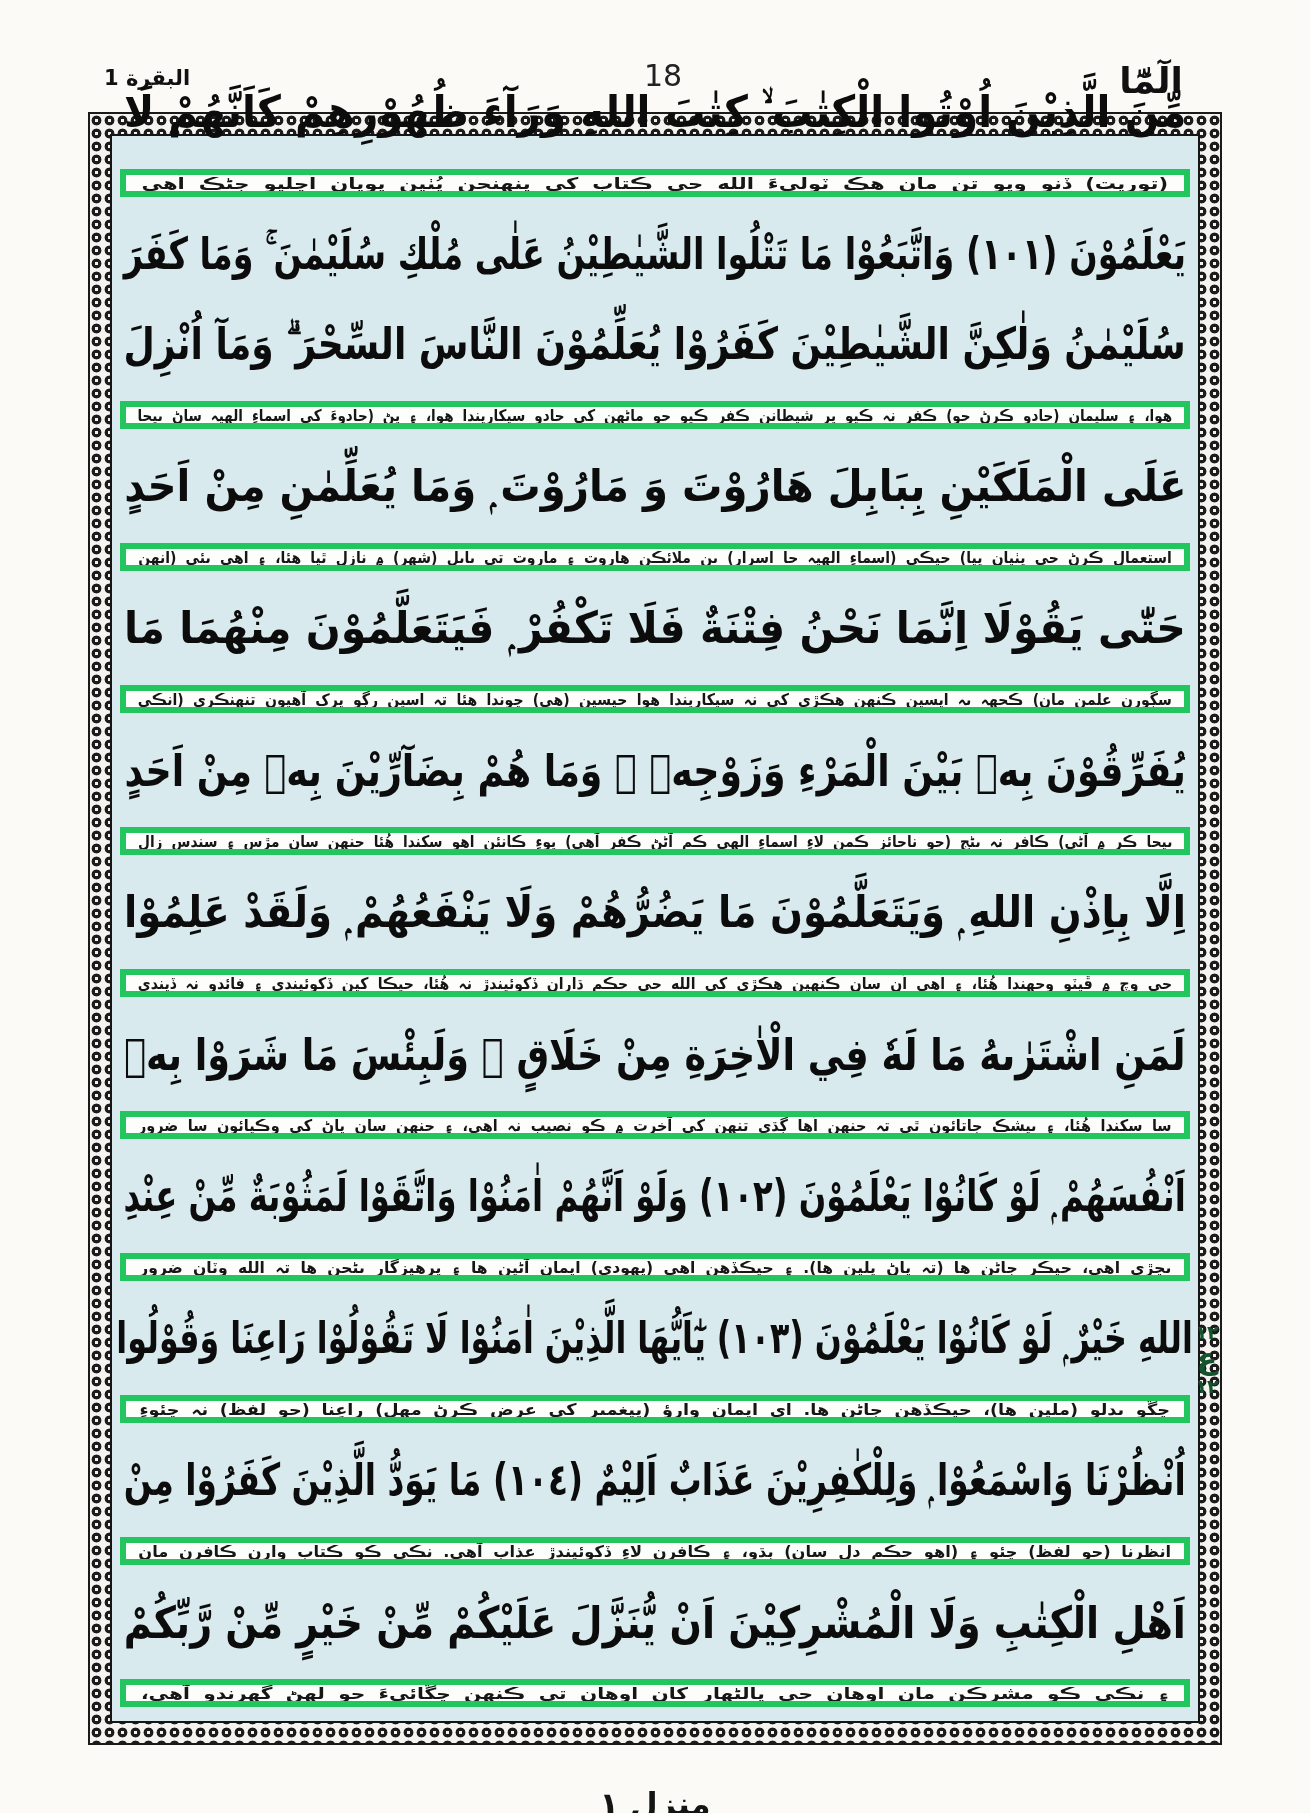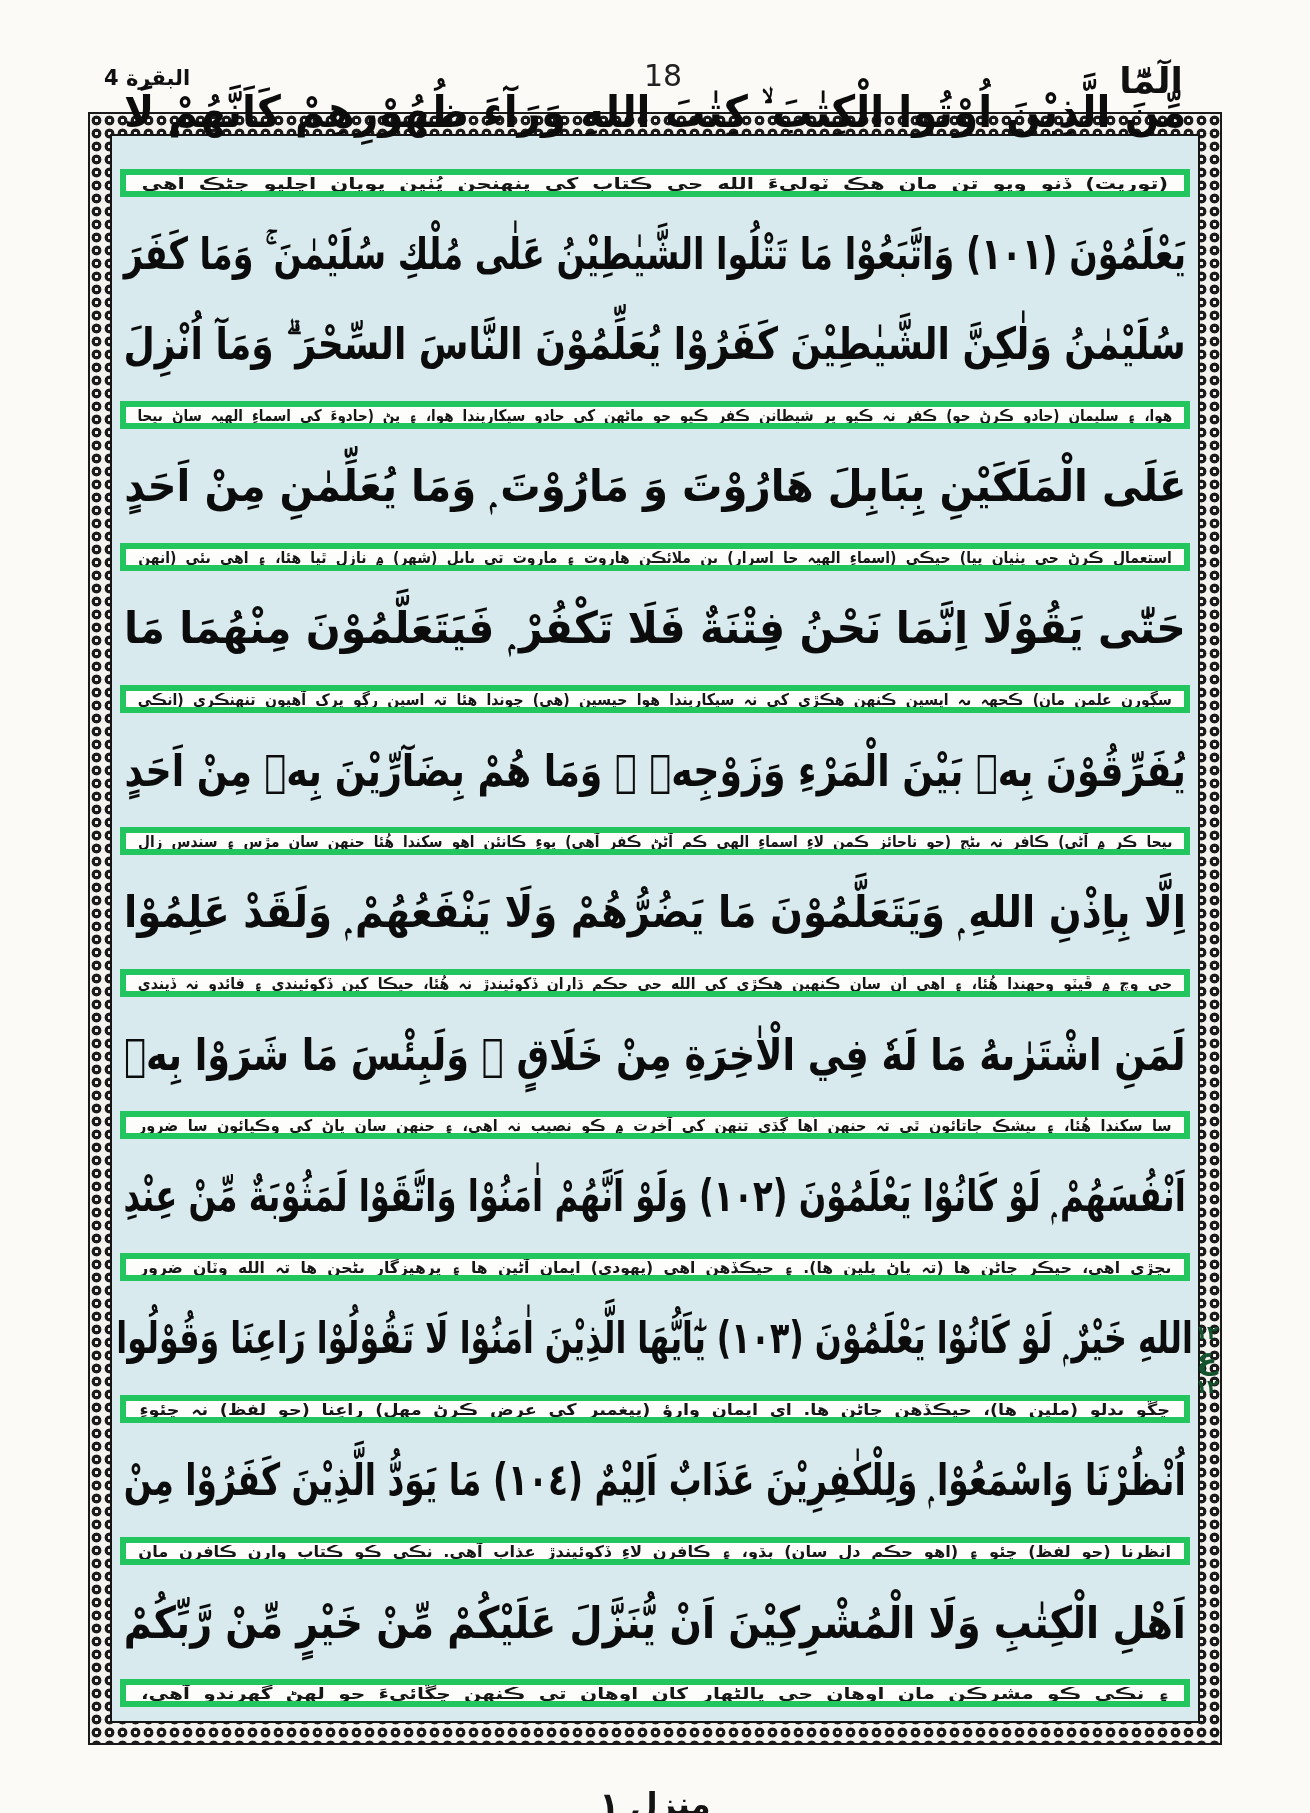--- a/index.html
+++ b/index.html
@@ -79,21 +79,21 @@
   .manzil-label {
     position:absolute; top:1752px; left:0; width:1310px;
     text-align:center; font-size:32px; font-weight:bold; direction:rtl;
     color:#141414;
     margin-top:33px;
   }
 </style>
 </head>
 <body>
 
-<div class="surah-label">البقرة 4</div>
+<div class="surah-label">البقرة 1</div>
 <div class="page-number">18</div>
 <div class="juz-marker">الٓمّٓا</div>
 
 <div class="frame">
   <div class="inner">
 
     <div class="ayah-row">
         <span class="ayah-text" style="transform: scaleX(0.922); transform-origin: center center;">مِّنَ الَّذِيْنَ اُوْتُوا الْكِتٰبَ ۙ كِتٰبَ اللهِ وَرَآءَ ظُهُوْرِهِمْ كَاَنَّهُمْ لَا</span>
       </div>
     <div class="trans-row">

